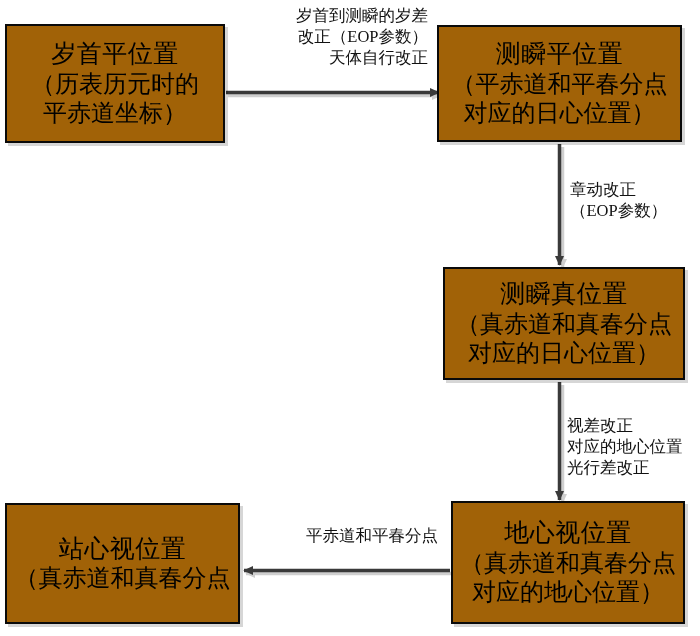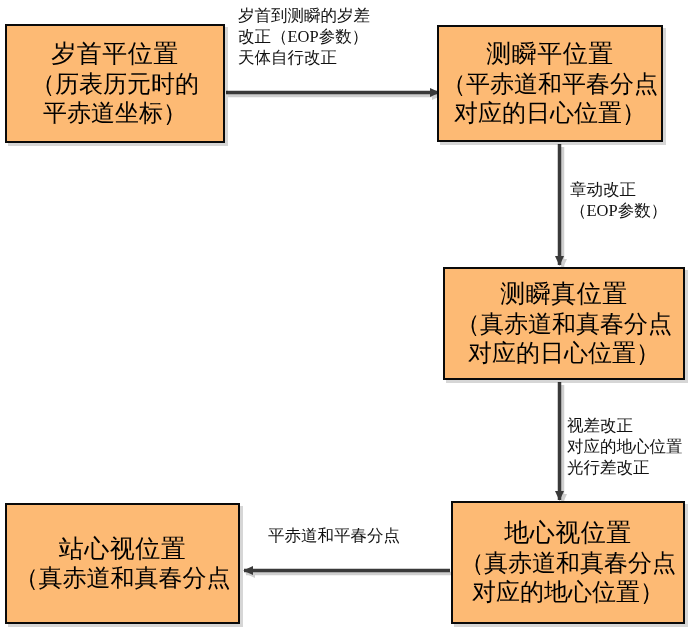--- a/index.html
+++ b/index.html
@@ -12,21 +12,21 @@
   }
   #diagram {
     position: relative;
     width: 700px;
     height: 636px;
     background: #ffffff;
   }
   .node {
     position: absolute;
     border: 2.5px solid #0a0a0a;
-    background: #fdba74;
+    background: #a16207;
     box-shadow: 3px 3px 0 rgba(0,0,0,0.16);
     display: flex;
     flex-direction: column;
     align-items: center;
     justify-content: center;
     text-align: center;
     color: #000000;
     padding: 2px 4px;
   }
   .node .title {
@@ -39,33 +39,33 @@
     font-size: 24px;
     line-height: 1.2;
     letter-spacing: 0px;
     white-space: nowrap;
   }
   .edge-label {
     position: absolute;
     font-size: 16.5px;
     line-height: 1.28;
     color: #111111;
-    text-align: left;
+    text-align: right;
     white-space: nowrap;
   }
   svg.wires {
     position: absolute;
     left: 0; top: 0;
     width: 700px; height: 636px;
     pointer-events: none;
   }
 
   
   #node-epoch-mean      { left: 5px;   top: 24px;  width: 220px; height: 119px; }
-  #node-instant-mean    { left: 437px; top: 25px;  width: 226px; height: 117px; }
+  #node-instant-mean    { left: 437px; top: 25px;  width: 245px; height: 117px; }
   #node-instant-true    { left: 443px; top: 267px; width: 242px; height: 113px; }
   #node-geocentric      { left: 451px; top: 501px; width: 234px; height: 123px; }
   #node-topocentric     { left: 5px;   top: 503px; width: 235px; height: 121px; }
 
   
   #label-precession { left: 238px; top: 5px;   width: 190px; }
   #label-nutation   { left: 570px; top: 179px; width: 120px; text-align: left;}
   #label-aberration { left: 567px; top: 415px; width: 130px; text-align: left;}
   #label-spacecraft { left: 268px; top: 525px; width: 170px; }
 </style>

